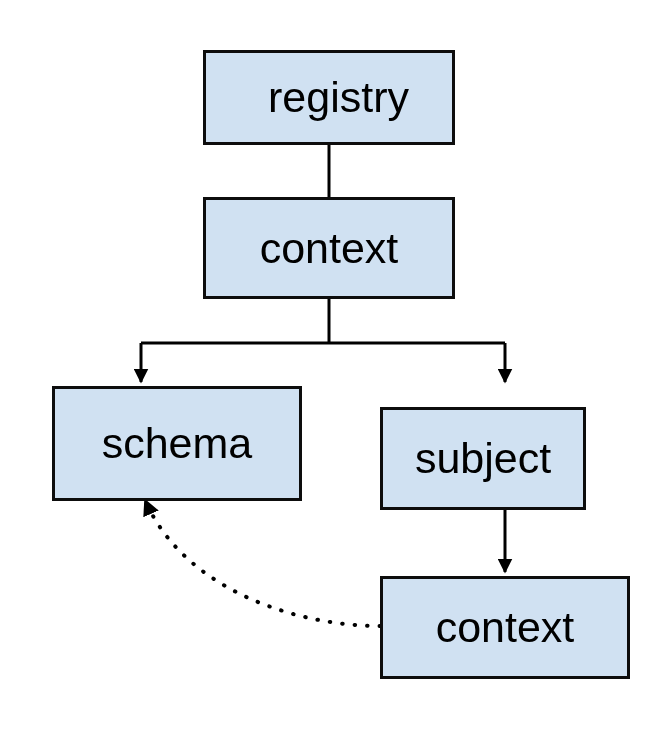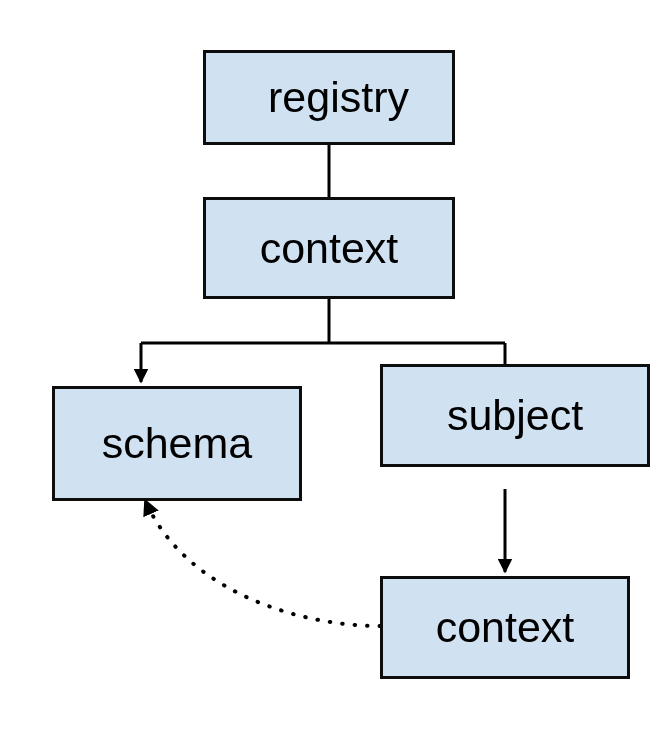--- a/index.html
+++ b/index.html
@@ -43,21 +43,21 @@
     line-height: 1;
     color: #000000;
     letter-spacing: 0px;
     white-space: nowrap;
     user-select: none;
   }
   
   #node-registry { left: 203px; top: 50px;  width: 252px; height: 95px; padding-left: 19px; }
   #node-context  { left: 203px; top: 197px; width: 252px; height: 102px; }
   #node-schema   { left: 16px;  top: 386px; width: 250px; height: 115px; margin-left: 36px; }
-  #node-subject  { left: 380px; top: 364px; width: 270px; height: 103px; }
+  #node-subject  { left: 380px; top: 407px; width: 206px; height: 103px; }
   #node-version  { left: 380px; top: 576px; width: 250px; height: 103px; }
 </style>
 </head>
 <body>
 
 <div id="diagram-canvas">
 
   <svg id="edge-layer" viewBox="0 0 669 745" width="669" height="745" xmlns="http://www.w3.org/2000/svg">
     <defs>
       <marker id="arrow-solid" viewBox="0 0 10 10" refX="9" refY="5" markerWidth="5" markerHeight="5" orient="auto-start-reverse">

